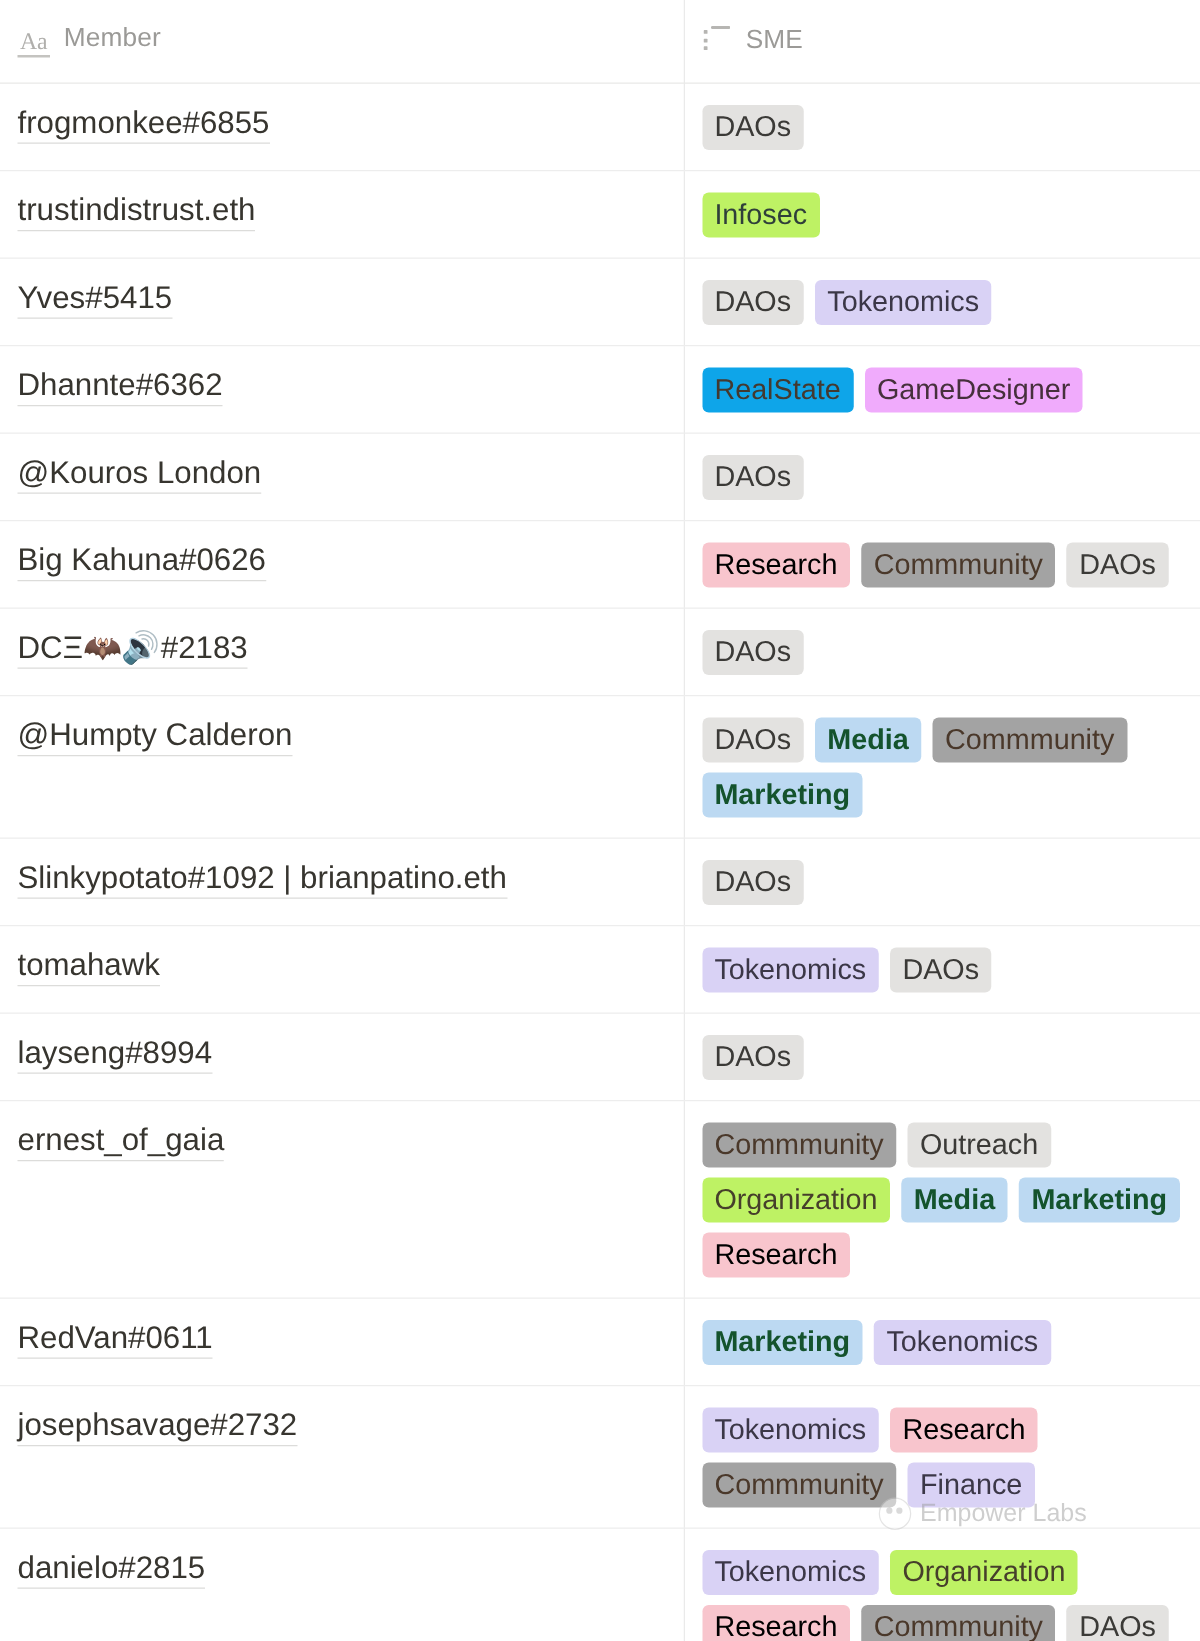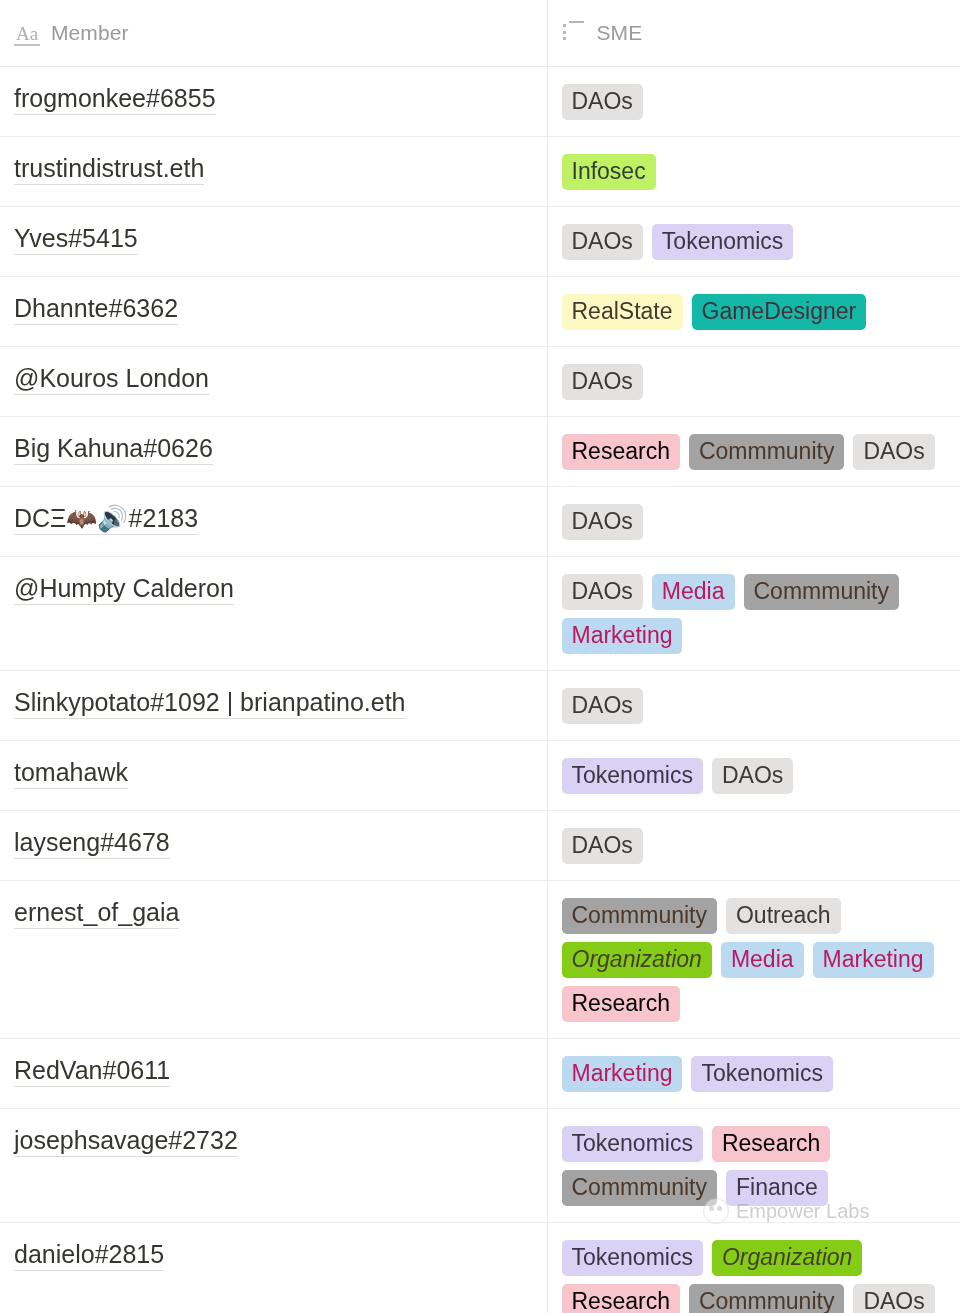--- a/index.html
+++ b/index.html
@@ -30,21 +30,21 @@
     border-bottom: 1.5px solid #e9e9e7;
     border-right: 1.5px solid #eaeaea;
     padding: 0 0 0 14px;
     vertical-align: middle;
     text-align: left;
     font-weight: 400;
   }
   .db-head-cell:last-child { border-right: none; }
   .head-inner {
     display: flex;
-    align-items: center;
+    align-items: flex-start;
     gap: 11px;
   }
   .head-label {
     font-size: 21px;
     color: #9b9a97;
     letter-spacing: 0.1px;
     line-height: 1;
   }
 
   
@@ -126,26 +126,26 @@
     padding: 3px 10px 5px 10px;
     border-radius: 5px;
     white-space: nowrap;
     color: #37352f;
   }
 
   
   .t-gray      { background: #e3e2e0; color: #3b3a37; }
   .t-green     { background: #bef264; color: #2f3f3a; }
   .t-purple    { background: #d9d2f5; color: #3b3747; }
-  .t-brown     { background: #fef9c3; color: #44392f; }
-  .t-pink      { background: #14b8a6; color: #46303c; }
+  .t-brown     { background: #0ea5e9; color: #44392f; }
+  .t-pink      { background: #f0abfc; color: #46303c; }
   .t-red       { background: #f8c5cd; color: #000000; }
   .t-orange    { background: #a3a3a3; color: #4a382a; }
-  .t-blue      { background: #bcd9f2; color: #be185d; }
-  .t-yellow    { background: #84cc16; color: #463f2b; font-style: italic; }
+  .t-blue      { background: #bcd9f2; color: #14532d; font-weight: bold; }
+  .t-yellow    { background: #bef264; color: #463f2b; }
 
   
   .watermark {
     position: absolute;
     left: 703px;
     top: 1198px;
     display: flex;
     align-items: center;
     gap: 7px;
     opacity: 0.48;
@@ -294,21 +294,21 @@
       <tr class="db-row">
         <td class="db-cell"><span class="member-name">tomahawk</span></td>
         <td class="db-cell">
           <div class="tags">
             <span class="tag t-purple">Tokenomics</span>
             <span class="tag t-gray">DAOs</span>
           </div>
         </td>
       </tr>
       <tr class="db-row">
-        <td class="db-cell"><span class="member-name">layseng#4678</span></td>
+        <td class="db-cell"><span class="member-name">layseng#8994</span></td>
         <td class="db-cell">
           <div class="tags">
             <span class="tag t-gray">DAOs</span>
           </div>
         </td>
       </tr>
       <tr class="db-row">
         <td class="db-cell"><span class="member-name">ernest_of_gaia</span></td>
         <td class="db-cell">
           <div class="tags">

